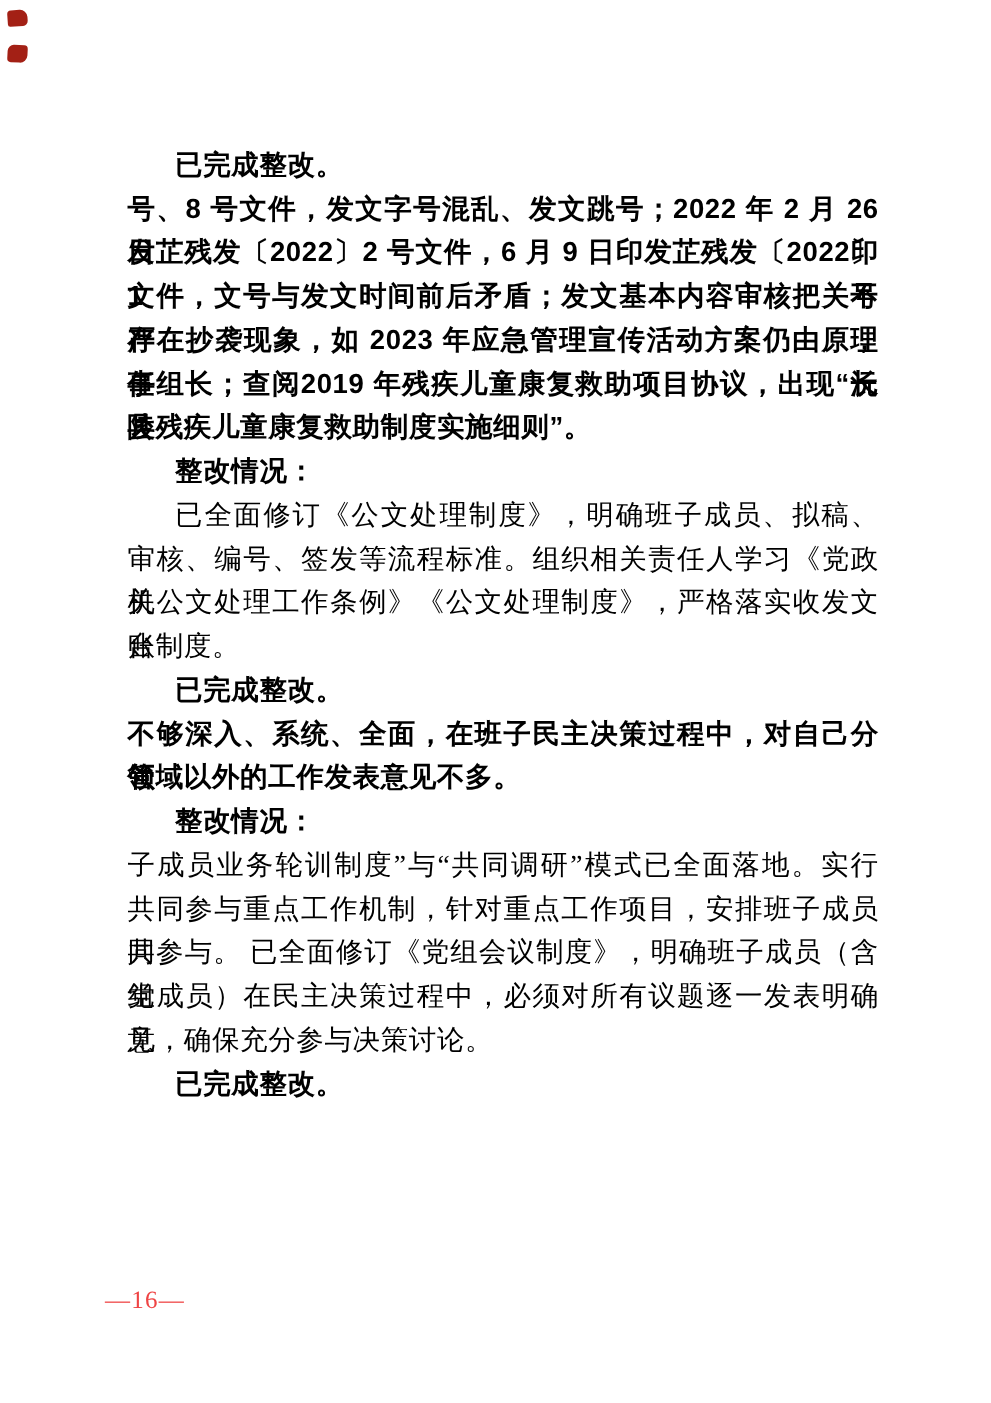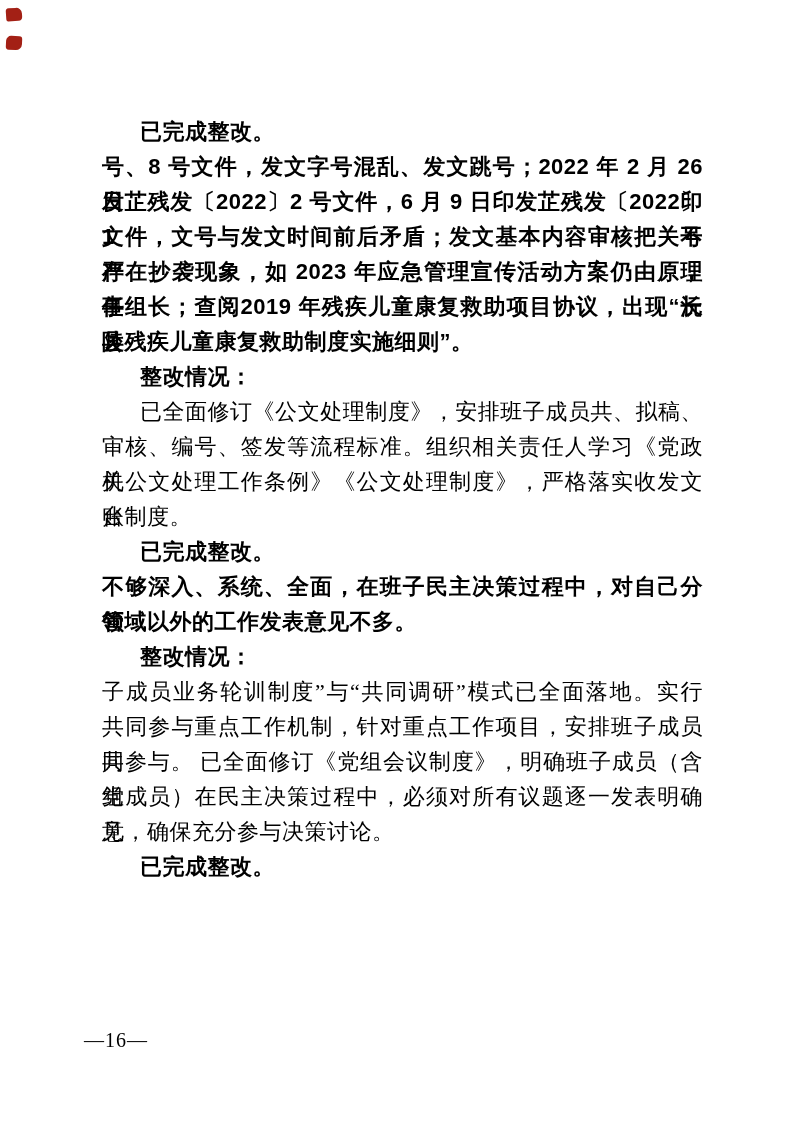--- a/index.html
+++ b/index.html
@@ -57,21 +57,21 @@
     font-family: "Liberation Serif", "DejaVu Serif", serif;
     font-weight: 400;
   }
   .footer-pagenum {
     position: absolute;
     left: 84px;
     top: 1027px;
     font-family: "Liberation Serif", "DejaVu Serif", serif;
     font-size: 20px;
     line-height: 26px;
-    color: #000000;
+    color: #ef4444;
     letter-spacing: 1px;
   }
 </style>
 </head>
 <body>
 
 <div class="page">
   <span class="corner-mark m1"></span>
   <span class="corner-mark m2"></span>
 
@@ -84,21 +84,21 @@
         <div class="line fill">发芷残发〔2022〕2 号文件，6 月 9 日印发芷残发〔2022〕1 号</div>
         <div class="line fill">文件，文号与发文时间前后矛盾；发文基本内容审核把关不严，</div>
         <div class="line fill">存在抄袭现象，如 2023 年应急管理宣传活动方案仍由原理事长</div>
         <div class="line fill">任组长；查阅2019 年残疾儿童康复救助项目协议，出现“沅陵</div>
         <div class="line">县残疾儿童康复救助制度实施细则”。</div>
       </div>
       <div class="para bold">
         <div class="line first">整改情况：</div>
       </div>
       <div class="para regular">
-        <div class="line first fill">已全面修订《公文处理制度》，安排班子成员共、拟稿、</div>
+        <div class="line first fill">已全面修订《公文处理制度》，明确班子成员、拟稿、</div>
         <div class="line fill">审核、编号、签发等流程标准。组织相关责任人学习《党政机</div>
         <div class="line fill">关公文处理工作条例》《公文处理制度》，严格落实收发文台</div>
         <div class="line">账制度。</div>
       </div>
       <div class="para bold">
         <div class="line first">已完成整改。</div>
       </div>
       <div class="para bold">
         <div class="line fill">不够深入、系统、全面，在班子民主决策过程中，对自己分管</div>
         <div class="line">领域以外的工作发表意见不多。</div>

